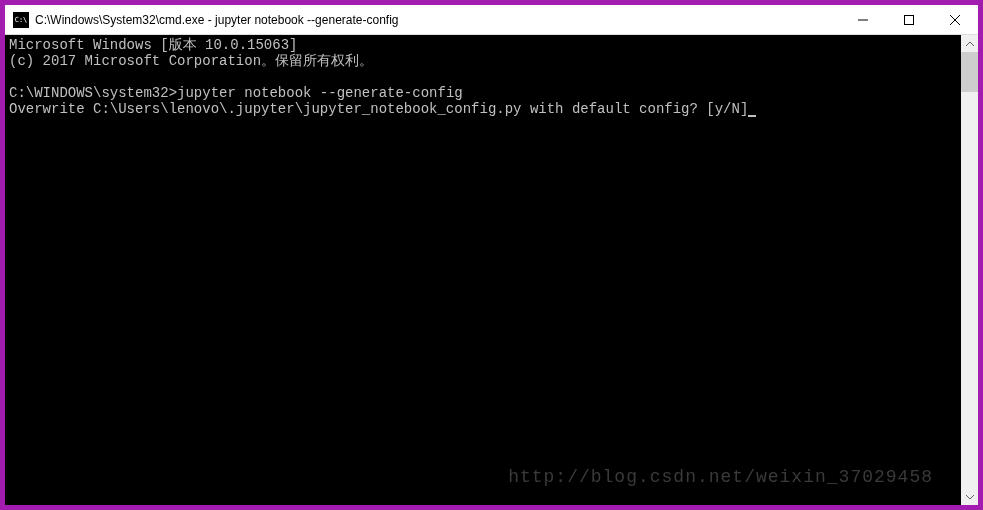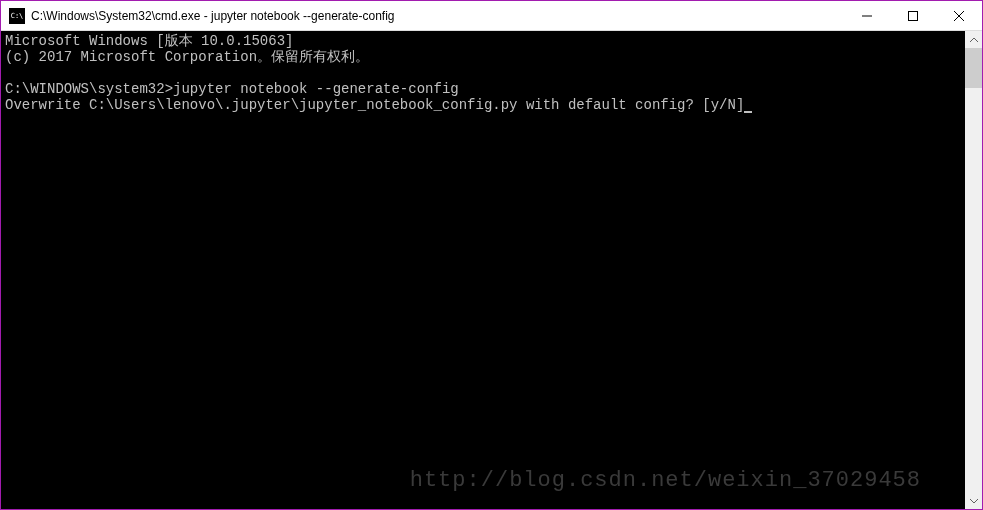--- a/index.html
+++ b/index.html
@@ -11,21 +11,21 @@
       width: 983px;
       height: 510px;
       background: #fff;
       font-family: "Segoe UI", Tahoma, sans-serif;
       overflow: hidden;
       position: relative;
     }
     .window {
       width: 100%;
       height: 100%;
-      border: 1px solid #a21caf;
+      border: 5px solid #a21caf;
       display: flex;
       flex-direction: column;
       justify-content: flex-end;
     }
     .titlebar {
       height: 30px;
       background: #fff;
       display: flex;
       align-items: center;
       border-bottom: 1px solid #ddd;
@@ -119,24 +119,24 @@
       top: 0;
       left: 0;
       right: 0;
       height: 40px;
       background: #cdcdcd;
       cursor: pointer;
     }
     .watermark {
       position: absolute;
       bottom: 20px;
-      right: 44px;
+      right: 28px;
       color: #3a3a3a;
       font-family: Consolas, "Courier New", monospace;
-      font-size: 22px;
+      font-size: 18px;
       letter-spacing: 1px;
       pointer-events: none;
     }
   </style>
 </head>
 <body>
 
 <div class="window">
   <div class="titlebar">
     <div class="titlebar-icon"></div>

